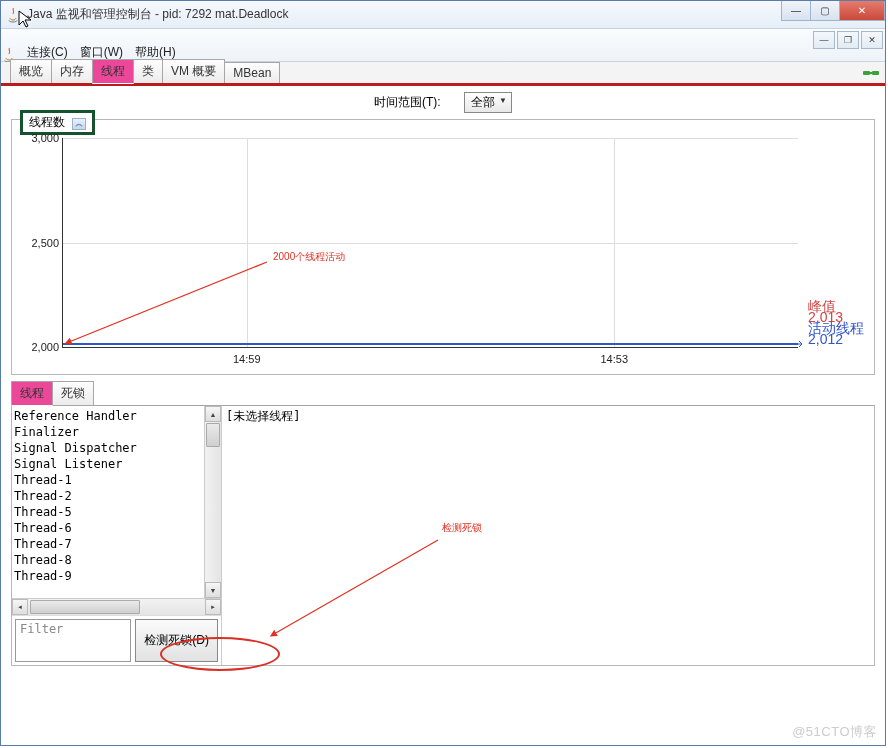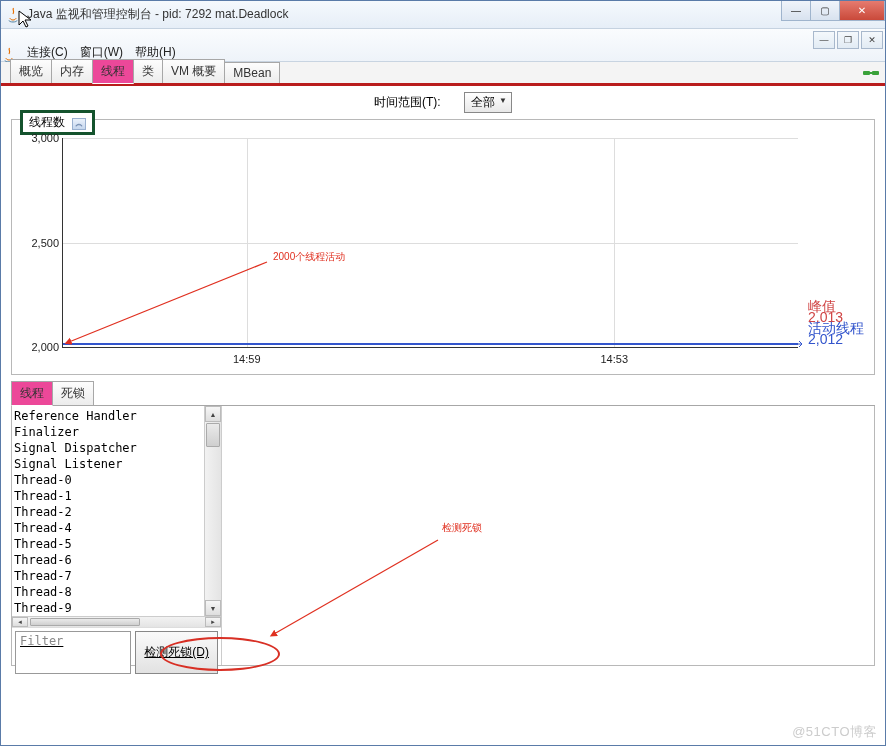--- a/index.html
+++ b/index.html
@@ -315,21 +315,20 @@
     width: 110px;
     background: linear-gradient(#eaeaea, #cfcfcf);
     border: 1px solid #aaa;
     border-radius: 1px;
   }
   .filter-row {
     display: flex;
     padding: 3px;
     border-top: 1px solid #ddd;
     gap: 4px;
-    text-decoration: underline;
   }
   .filter-input {
     flex: 1;
     border: 1px solid #999;
     padding: 2px 4px;
     font-family: "NSimSun", monospace;
     font-size: 12px;
     color: #888;
     background: #fff;
   }
@@ -477,24 +476,22 @@
     </div>
 
     <div class="lower-panel">
       <div class="thread-list">
         <div class="list-with-scroll">
           <div class="thread-list-body" id="thread-list-body">
               <div class="row">Reference Handler</div>
               <div class="row">Finalizer</div>
               <div class="row">Signal Dispatcher</div>
               <div class="row">Signal Listener</div>
-              <div class="row">Thread-0</div>
               <div class="row">Thread-1</div>
               <div class="row">Thread-2</div>
-              <div class="row">Thread-4</div>
               <div class="row">Thread-5</div>
               <div class="row">Thread-6</div>
               <div class="row">Thread-7</div>
               <div class="row">Thread-8</div>
               <div class="row">Thread-9</div>
             </div>
           <div class="vscroll">
             <div class="arrow">▲</div>
             <div class="thumb"></div>
             <div class="arrow" style="position:absolute;bottom:0;left:0;right:0">▼</div>
@@ -505,20 +502,23 @@
           <div class="track">
               <div class="thumb"></div>
             </div>
           <div class="arrow">▸</div>
         </div>
         <div class="filter-row">
           <div class="filter-input">Filter</div>
           <div class="detect-btn">检测死锁(D)</div>
         </div>
       </div>
+      <div class="detail-pane">
+        <span>[未选择线程]</span>
+      </div>
 
       <div class="annotation" style="left:430px; top:115px">检测死锁</div>
       <svg style="position:absolute; left:0; top:0; width:100%; height:100%; pointer-events:none">
         <defs>
             <marker id="ah2" markerWidth="10" markerHeight="10" refX="2" refY="3" orient="auto">
               <path d="M0,0 L6,3 L0,6 Z" fill="#e03020"></path>
             </marker>
           </defs>
         <line x1="426" y1="134" x2="262" y2="228" stroke="#e03020" stroke-width="1.2" marker-end="url(#ah2)"></line>
       </svg>

